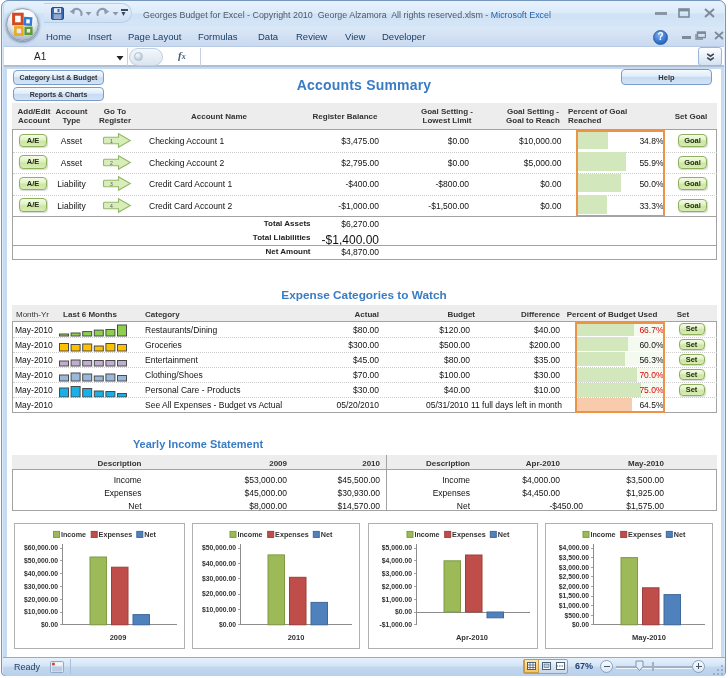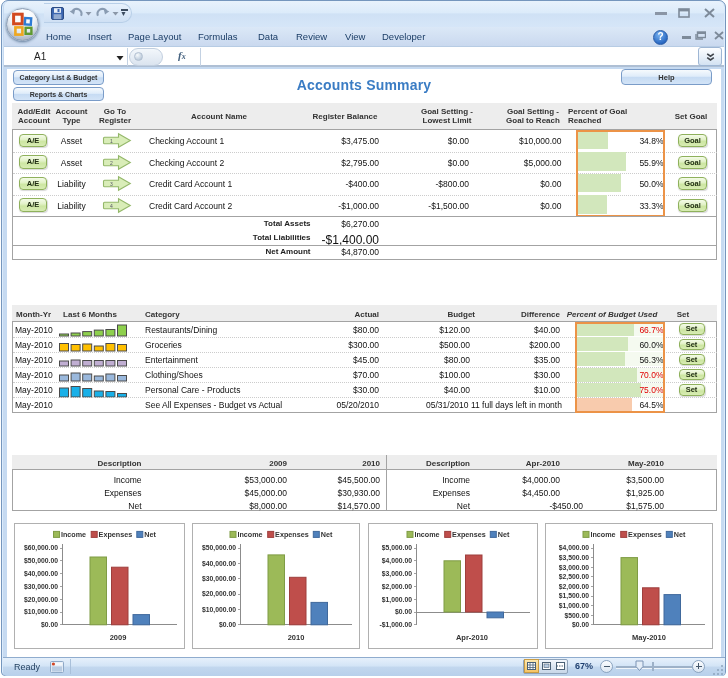--- a/index.html
+++ b/index.html
@@ -18,20 +18,21 @@
 #fbar { position:absolute; left:4px; top:46px; width:720px; height:21px; background:#fff; border-top:1px solid #b7cce4; border-bottom:2px solid #aebfd4; }
 #sheet { position:absolute; left:7px; top:69px; width:714px; height:588px; background:#fff; overflow:hidden; }
 #statusbar { position:absolute; left:3px; top:657px; width:722px; height:19px;
   background:linear-gradient(#e6f0fb 0%, #d3e4f6 45%, #c2d7ee 50%, #b8d0eb 100%); border-top:1px solid #8facce; border-radius:0 0 4px 4px;}
 </style>
 </head>
 <body>
 <div id="win">
 <div id="frame"></div>
 <div id="titlebar"></div>
+<div id="title-text">Georges Budget for Excel - Copyright 2010&nbsp; George Alzamora&nbsp; All rights reserved.xlsm - <span style="color:#1f62b0">Microsoft Excel</span></div>
 
 <div class="abs" style="left:44px; top:3px; width:88px; height:20px; border-radius:0 10px 10px 0; background:linear-gradient(#e7f1fc,#cfe0f4); border:1px solid #b8cfe8; border-left:none;"></div>
 
 <svg class="abs" style="left:51px; top:7px;" width="13" height="13" viewBox="0 0 13 13">
  <rect x="0.5" y="0.5" width="12" height="12" rx="1.5" fill="#3b66b0" stroke="#2a4b85"></rect>
  <rect x="3" y="1.2" width="7" height="4.6" fill="#e8eef6"></rect>
  <rect x="6.5" y="2" width="2" height="3" fill="#3b66b0"></rect>
  <rect x="2.6" y="7.2" width="7.8" height="5" fill="#93abd0"></rect>
 </svg>
 
@@ -192,29 +193,30 @@
 <div style="position:absolute; border:1px solid #8fb15c; border-radius:4px; background:linear-gradient(#f4fbe8 0%,#e3f2c9 40%,#cde6a2 60%,#d8ecb4 100%); font-weight:bold; color:#1d2a10; text-align:center; box-shadow:0.5px 1px 1px #d8d8d8; left:678px; top:198.8px; width:29px; height:13px; font-size:7.5px; line-height:12px;">Goal</div>
 <div class="abs" style="left:575.5px; top:129.8px; width:89.5px; height:87.2px; border:2px solid #ec9347;"></div>
 <div class="abs" style="left:12px; top:215.7px; width:705px; border-top:1px solid #a3a3a3; height:0;"></div>
 <div class="abs" style="left:210.5px; top:218.8px; width:100px; text-align:right; font-size:8px; color:#222; font-weight:bold;">Total Assets</div>
 <div class="abs" style="left:279px; top:218.8px; width:100px; text-align:right; font-size:8.5px; color:#111;">$6,270.00</div>
 <div class="abs" style="left:210.5px; top:233.0px; width:100px; text-align:right; font-size:8px; color:#222; font-weight:bold;">Total Liabilities</div>
 <div class="abs" style="left:279px; top:233.0px; width:100px; text-align:right; font-size:12px; color:#111;">-$1,400.00</div>
 <div class="abs" style="left:210.5px; top:247.3px; width:100px; text-align:right; font-size:8px; color:#222; font-weight:bold;">Net Amount</div>
 <div class="abs" style="left:279px; top:247.3px; width:100px; text-align:right; font-size:8.5px; color:#111;">$4,870.00</div>
 <div class="abs" style="left:12px; top:245.4px; width:705px; border-top:1px solid #a3a3a3; height:0;"></div>
+<div class="abs" style="left:214px; top:288px; width:300px; text-align:center; font-size:11.8px; font-weight:bold; color:#3a7cc4;">Expense Categories to Watch</div>
 <div class="abs" style="left:12px; top:305px; width:705px; height:107.5px; border:1px solid #a3a3a3; background:#fff;"></div>
 <div class="abs" style="left:12px; top:305px; width:705px; height:16.5px; border-bottom:1px solid #a3a3a3; background:#ededed;"></div>
-<div class="abs" style="left:16px; top:309.5px; font-size:8px; color:#333; font-weight:bold;">Month-Yr</div>
+<div class="abs" style="left:16px; top:309.5px; font-size:8px; color:#333; font-weight:normal;">Month-Yr</div>
 <div class="abs" style="left:55px; top:309.5px; width:70px; text-align:center; font-size:8px; color:#333; font-weight:bold;">Last 6 Months</div>
 <div class="abs" style="left:145px; top:309.5px; font-size:8px; color:#333; font-weight:bold;">Category</div>
 <div class="abs" style="left:279px; top:309.5px; width:100px; text-align:right; font-size:8px; color:#333; font-weight:bold;">Actual</div>
 <div class="abs" style="left:375px; top:309.5px; width:100px; text-align:right; font-size:8px; color:#333; font-weight:bold;">Budget</div>
 <div class="abs" style="left:460px; top:309.5px; width:100px; text-align:right; font-size:8px; color:#333; font-weight:bold;">Difference</div>
-<div class="abs" style="left:557px; top:309.5px; width:110px; text-align:center; font-size:8px; color:#333; font-weight:bold; white-space:nowrap;font-style:italic;">Percent of Budget Used</div>
+<div class="abs" style="left:557px; top:309.5px; width:110px; text-align:center; font-size:8px; color:#333; font-weight:bold; white-space:nowrap;">Percent of Budget Used</div>
 <div class="abs" style="left:668px; top:309.5px; width:30px; text-align:center; font-size:8px; color:#333; font-weight:bold;">Set</div>
 <div class="abs" style="left:15px; top:324.6px; font-size:8.5px; color:#111;">May-2010</div>
 <svg class="abs" style="left:58.5px; top:323.9px;" width="72" height="13" viewBox="0 0 72 13">
       <rect x="0.5" y="10.00" width="9" height="2.0" fill="#8ed04d" stroke="#4a4a4a" stroke-width="1"></rect>
       <rect x="12.1" y="9.00" width="9" height="3.0" fill="#8ed04d" stroke="#4a4a4a" stroke-width="1"></rect>
       <rect x="23.7" y="7.60" width="9" height="4.4" fill="#8ed04d" stroke="#4a4a4a" stroke-width="1"></rect>
       <rect x="35.3" y="6.10" width="9" height="5.9" fill="#8ed04d" stroke="#4a4a4a" stroke-width="1"></rect>
       <rect x="46.9" y="5.50" width="9" height="6.5" fill="#8ed04d" stroke="#4a4a4a" stroke-width="1"></rect>
       <rect x="58.5" y="1.00" width="9" height="11.0" fill="#8ed04d" stroke="#4a4a4a" stroke-width="1"></rect>
     </svg>
@@ -299,20 +301,21 @@
 <div class="abs" style="left:567.5px; top:385.3px; width:96px; text-align:right; font-size:8.5px; color:#e00000;">75.0%</div>
 <div style="position:absolute; border:1px solid #8fb15c; border-radius:4px; background:linear-gradient(#f4fbe8 0%,#e3f2c9 40%,#cde6a2 60%,#d8ecb4 100%); font-weight:bold; color:#1d2a10; text-align:center; box-shadow:0.5px 1px 1px #d8d8d8; left:678.5px; top:384.0px; width:26px; height:11.5px; font-size:7.5px; line-height:10.5px;">Set</div>
 <div class="abs" style="left:12.5px; top:397.4px; width:704px; border-top:1px dotted #cccccc; height:0;"></div>
 <div class="abs" style="left:15px; top:400.4px; font-size:8.5px; color:#111;">May-2010</div>
 <div class="abs" style="left:145px; top:400.4px; font-size:8.5px; color:#111;">See All Expenses - Budget vs Actual</div>
 <div class="abs" style="left:279px; top:400.4px; width:100px; text-align:right; font-size:8.5px; color:#111;">05/20/2010</div>
 <div class="abs" style="left:426px; top:400.4px; font-size:8.5px; color:#111; white-space:nowrap;">05/31/2010 11 full days left in month</div>
 <div class="abs" style="left:576.5px; top:397.9px; width:55.8px; height:14.0px; background:#f8cbad;"></div>
 <div class="abs" style="left:567.5px; top:400.4px; width:96px; text-align:right; font-size:8.5px; color:#111;">64.5%</div>
 <div class="abs" style="left:575px; top:321.5px; width:90px; height:91px; border:2px solid #ec9347;"></div>
+<div class="abs" style="left:48px; top:437.5px; width:300px; text-align:center; font-size:11px; font-weight:bold; color:#3a7cc4;">Yearly Income Statement</div>
 <div class="abs" style="left:12px; top:455px; width:705px; height:55.5px; border:1px solid #a3a3a3; background:#fff;"></div>
 <div class="abs" style="left:12px; top:455px; width:705px; height:15px; border-bottom:1px solid #a3a3a3; background:#ededed;"></div>
 <div class="abs" style="left:386px; top:455px; width:1px; height:55.5px; background:#a3a3a3;"></div>
 <div class="abs" style="left:41.5px; top:458.5px; width:100px; text-align:right; font-size:8px; color:#333; font-weight:bold;">Description</div>
 <div class="abs" style="left:187px; top:458.5px; width:100px; text-align:right; font-size:8px; color:#333; font-weight:bold;">2009</div>
 <div class="abs" style="left:280px; top:458.5px; width:100px; text-align:right; font-size:8px; color:#333; font-weight:bold;">2010</div>
 <div class="abs" style="left:370px; top:458.5px; width:100px; text-align:right; font-size:8px; color:#333; font-weight:bold;">Description</div>
 <div class="abs" style="left:460px; top:458.5px; width:100px; text-align:right; font-size:8px; color:#333; font-weight:bold;">Apr-2010</div>
 <div class="abs" style="left:564px; top:458.5px; width:100px; text-align:right; font-size:8px; color:#333; font-weight:bold;">May-2010</div>
 <div class="abs" style="left:41.5px; top:475.0px; width:100px; text-align:right; font-size:8.5px; color:#111;">Income</div>

